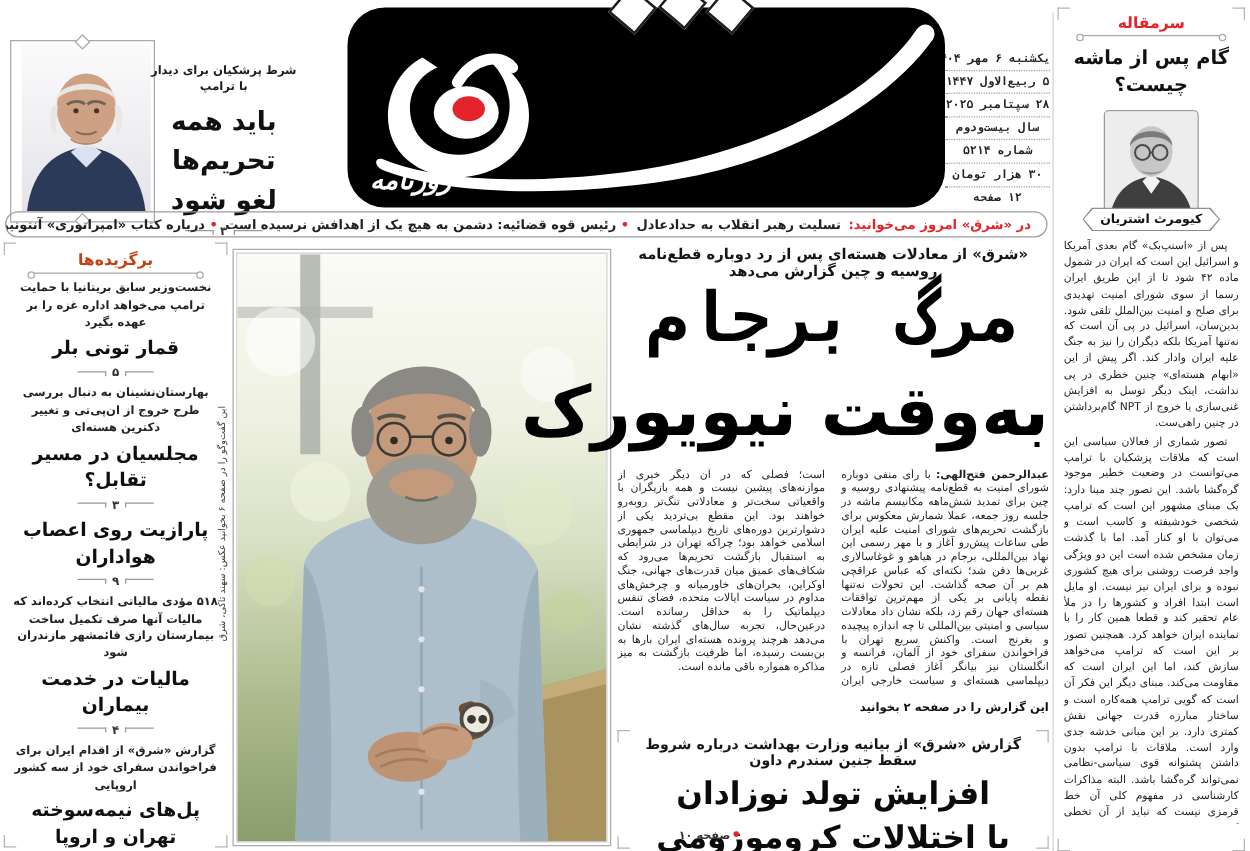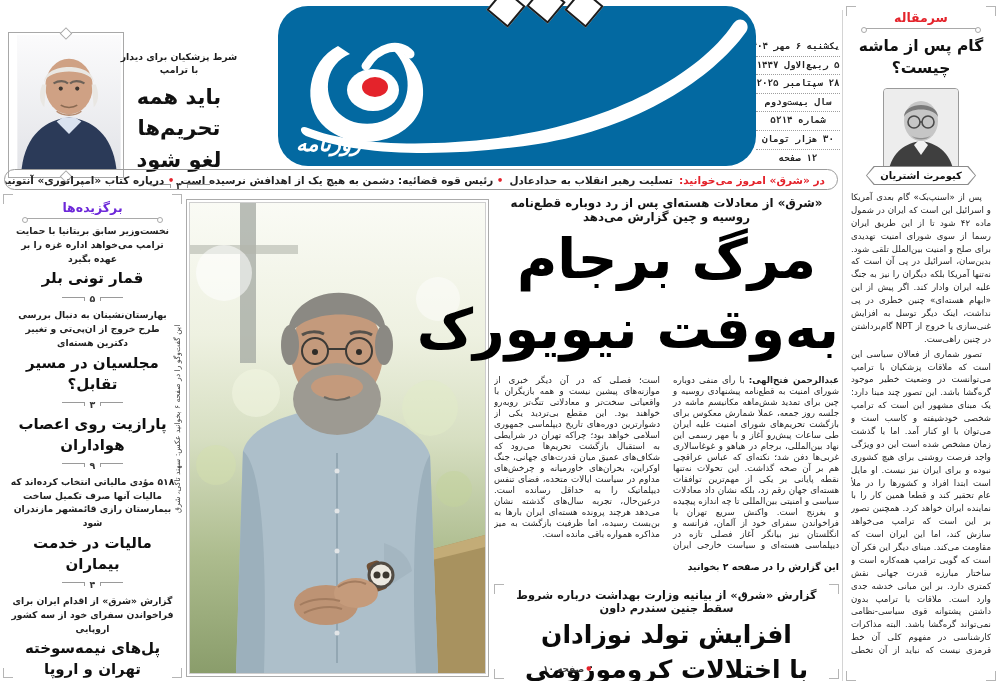--- a/index.html
+++ b/index.html
@@ -16,21 +16,21 @@
   .orn-line::before,.orn-line::after{content:"";position:absolute;top:-2.5px;width:4px;height:4px;
       border:1px solid #a9a9a9;border-radius:50%;background:#fff;}
   .orn-line::before{right:-5px;} .orn-line::after{left:-5px;}
   .pg{display:flex;align-items:center;justify-content:center;gap:5px;font-size:9.5px;
       font-weight:bold;color:#333;margin:4px auto;}
   .pg::before,.pg::after{content:"";width:22px;border-top:1px solid #9a9a9a;height:3px;}
   .pg::before{border-left:1px solid #9a9a9a;}
   .pg::after{border-right:1px solid #9a9a9a;}
   .kicker{font-weight:bold;color:#1d1d1d;}
   
-  .logo-box{left:278px;top:6px;width:478px;height:160px;background:#0369a1;border-radius:30px;}
+  .logo-box{left:278px;top:6px;width:478px;height:160px;background:#000000;border-radius:30px;}
   .logo-dot{position:absolute;width:24px;height:24px;background:#fff;border:2px solid #1c1c1c;transform:rotate(40deg);}
   .logo-sub{position:absolute;left:18px;bottom:10px;color:#fff;font-size:21px;font-weight:bold;font-style:italic;}
   .dateline{left:756px;top:38px;width:84px;}
   .daterow{height:17.6px;line-height:17.6px;font-size:9.2px;font-weight:bold;text-align:center;
       border-bottom:1px dotted #9f9f9f;color:#222;white-space:nowrap;overflow:hidden;font-family:Liberation Mono, monospace;}
   .daterow:last-child{border-bottom:none;}
   
   .pz-frame{left:8px;top:32px;width:110px;height:140px;border:1px solid #a8a8a8;padding:2px;background:#fff;}
   .pz-frame .notch{position:absolute;left:50%;width:7px;height:7px;background:#fff;border:1px solid #a8a8a8;
       transform:translateX(-50%) rotate(45deg);}
@@ -52,37 +52,37 @@
   .ed-hl{font-size:15.5px;font-weight:800;text-align:center;line-height:1.45;margin:6px 0 8px;color:#111;}
   .ed-photo{width:74px;height:84px;margin:0 auto;border:1px solid #9a9a9a;border-radius:4px;overflow:hidden;background:#ededed;}
   .badge-outer{width:108px;margin:-8px auto 6px;background:#8a8a8a;
       clip-path:polygon(7% 0,93% 0,100% 50%,93% 100%,7% 100%,0 50%);padding:1px;position:relative;}
   .badge-inner{background:#fff;clip-path:polygon(7% 0,93% 0,100% 50%,93% 100%,7% 100%,0 50%);
       font-size:10px;font-weight:bold;text-align:center;padding:3px 8px;color:#111;}
   .ed-body{font-size:8.6px;line-height:1.5;text-align:justify;color:#222;height:468px;overflow:hidden;}
   .ed-body p{margin:0 0 2px;text-indent:9px;}
   
   .highlights{left:3px;top:194px;width:179px;height:484px;padding:6px 6px;box-sizing:border-box;text-align:center;}
-  .hi-label{color:#6d28d9;font-weight:bold;font-size:12.5px;letter-spacing:1px;}
+  .hi-label{color:#c2410c;font-weight:bold;font-size:12.5px;letter-spacing:1px;}
   .hi-kicker{font-size:9.2px;font-weight:bold;line-height:1.5;color:#222;margin-top:2px;}
   .hi-hl{font-size:15px;font-weight:800;line-height:1.4;color:#101010;margin-top:3px;}
   
   .photo-story{left:186px;top:199px;width:303px;height:478px;border:1px solid #ababab;padding:2px;box-sizing:border-box;background:#fff;}
   .photo-inner{position:relative;width:100%;height:100%;border:1px solid #cfcfcf;box-sizing:border-box;overflow:hidden;}
   .photo-inner svg{position:absolute;inset:0;}
   .ps-text{position:absolute;top:10px;left:0;right:0;text-align:center;}
   .ps-kicker{font-size:10.3px;font-weight:bold;color:#1c1c1c;}
   .ps-hl{font-size:21px;font-weight:800;line-height:1.55;color:#0d0d0d;margin-top:4px;}
   .v-caption{left:171px;top:325px;height:350px;width:13px;font-size:7.6px;color:#3c3c3c;
       writing-mode:vertical-rl;transform:rotate(180deg);text-align:right;line-height:13px;white-space:nowrap;overflow:hidden;}
   
   .lead{left:494px;top:196px;width:345px;}
   .lead-kicker{font-size:11.8px;font-weight:bold;text-align:center;color:#151515;}
   .lead-hl{font-weight:900;text-align:center;color:#000;line-height:1.28;letter-spacing:-1px;}
-  .lead-hl .l1{font-size:55px;display:block;white-space:nowrap;}
+  .lead-hl .l1{font-size:55px;display:block;white-space:nowrap;font-family:Liberation Mono, monospace;}
   .lead-hl .l2{font-size:55px;display:block;white-space:nowrap;}
   .lead-body{margin-top:10px;height:182px;overflow:hidden;column-count:2;column-gap:13px;
       font-size:8.7px;line-height:1.27;text-align:justify;color:#222;}
   .lead-more{font-size:9.3px;font-weight:bold;text-align:right;margin-top:4px;color:#111;}
   
   .health{left:494px;top:584px;width:345px;height:95px;padding:5px 8px;box-sizing:border-box;text-align:center;}
   .health-kicker{font-size:11.3px;font-weight:bold;color:#161616;}
   .health-hl{font-size:25px;font-weight:800;line-height:1.4;color:#0b0b0b;margin-top:2px;}
   .health-page{position:absolute;left:10px;bottom:5px;font-size:9px;font-weight:bold;color:#333;margin-left:39px;}
   .health-page::before{content:"● ";color:#e4232b;font-size:6px;vertical-align:2px;}

